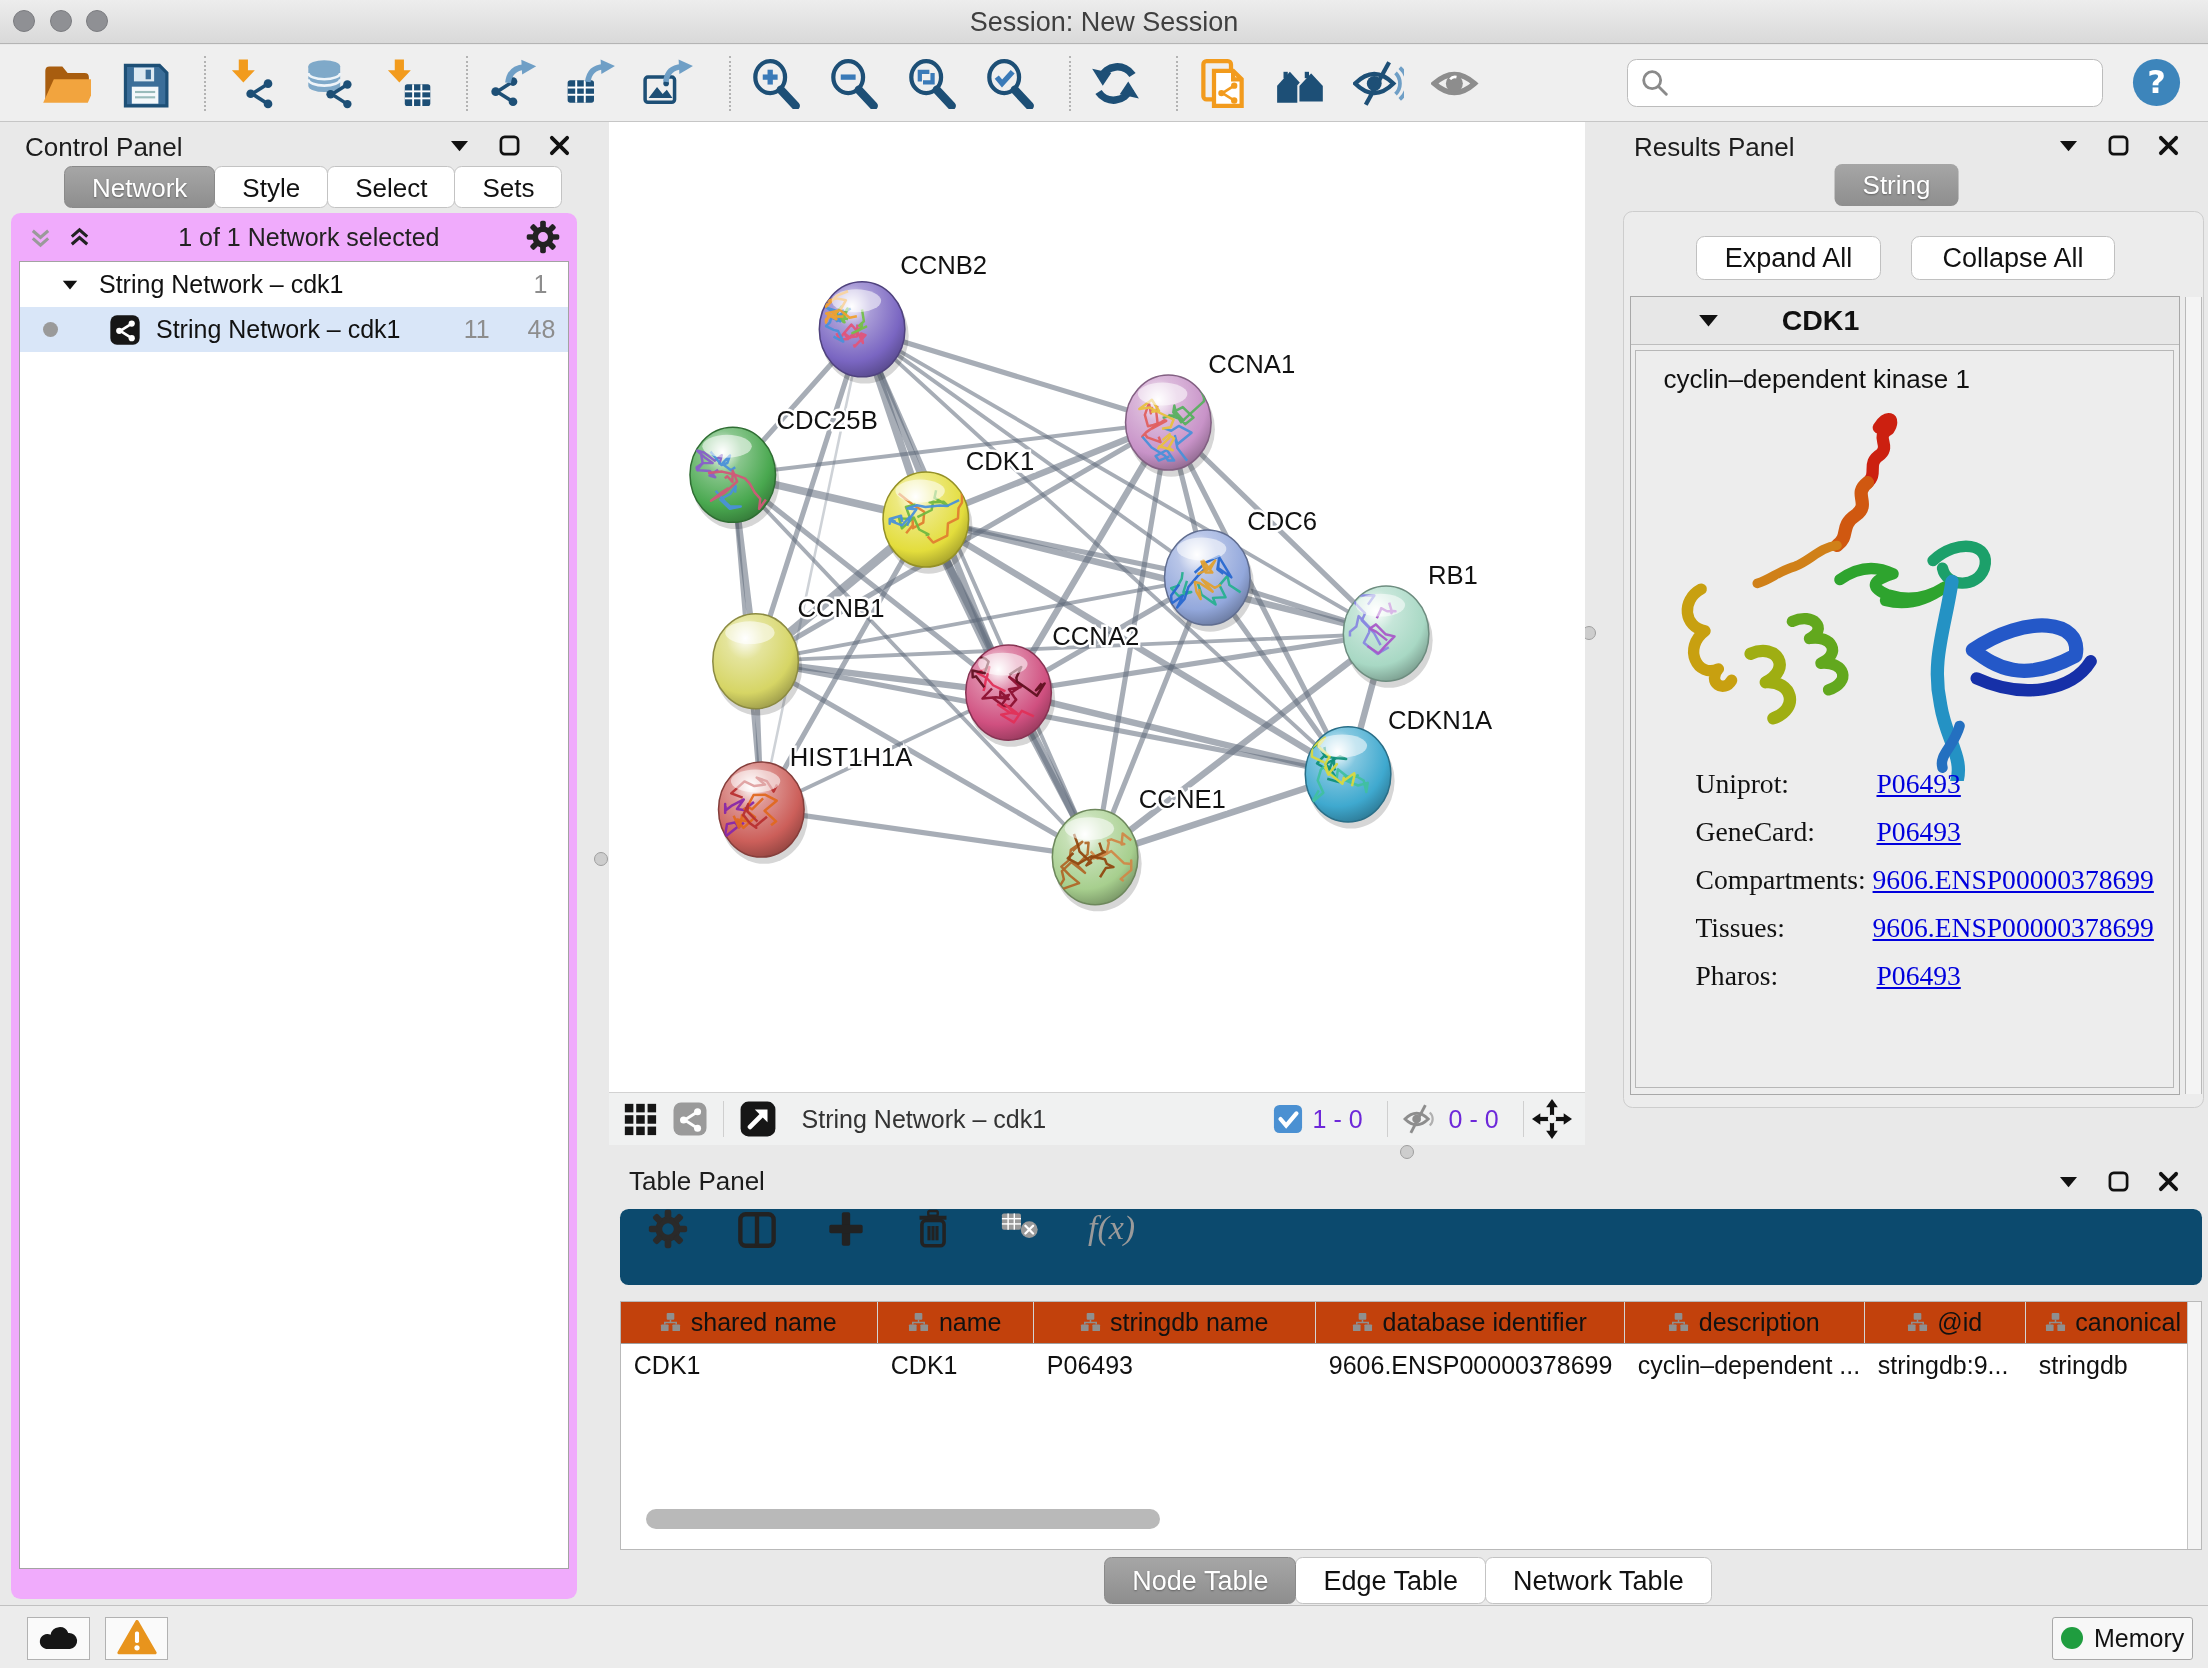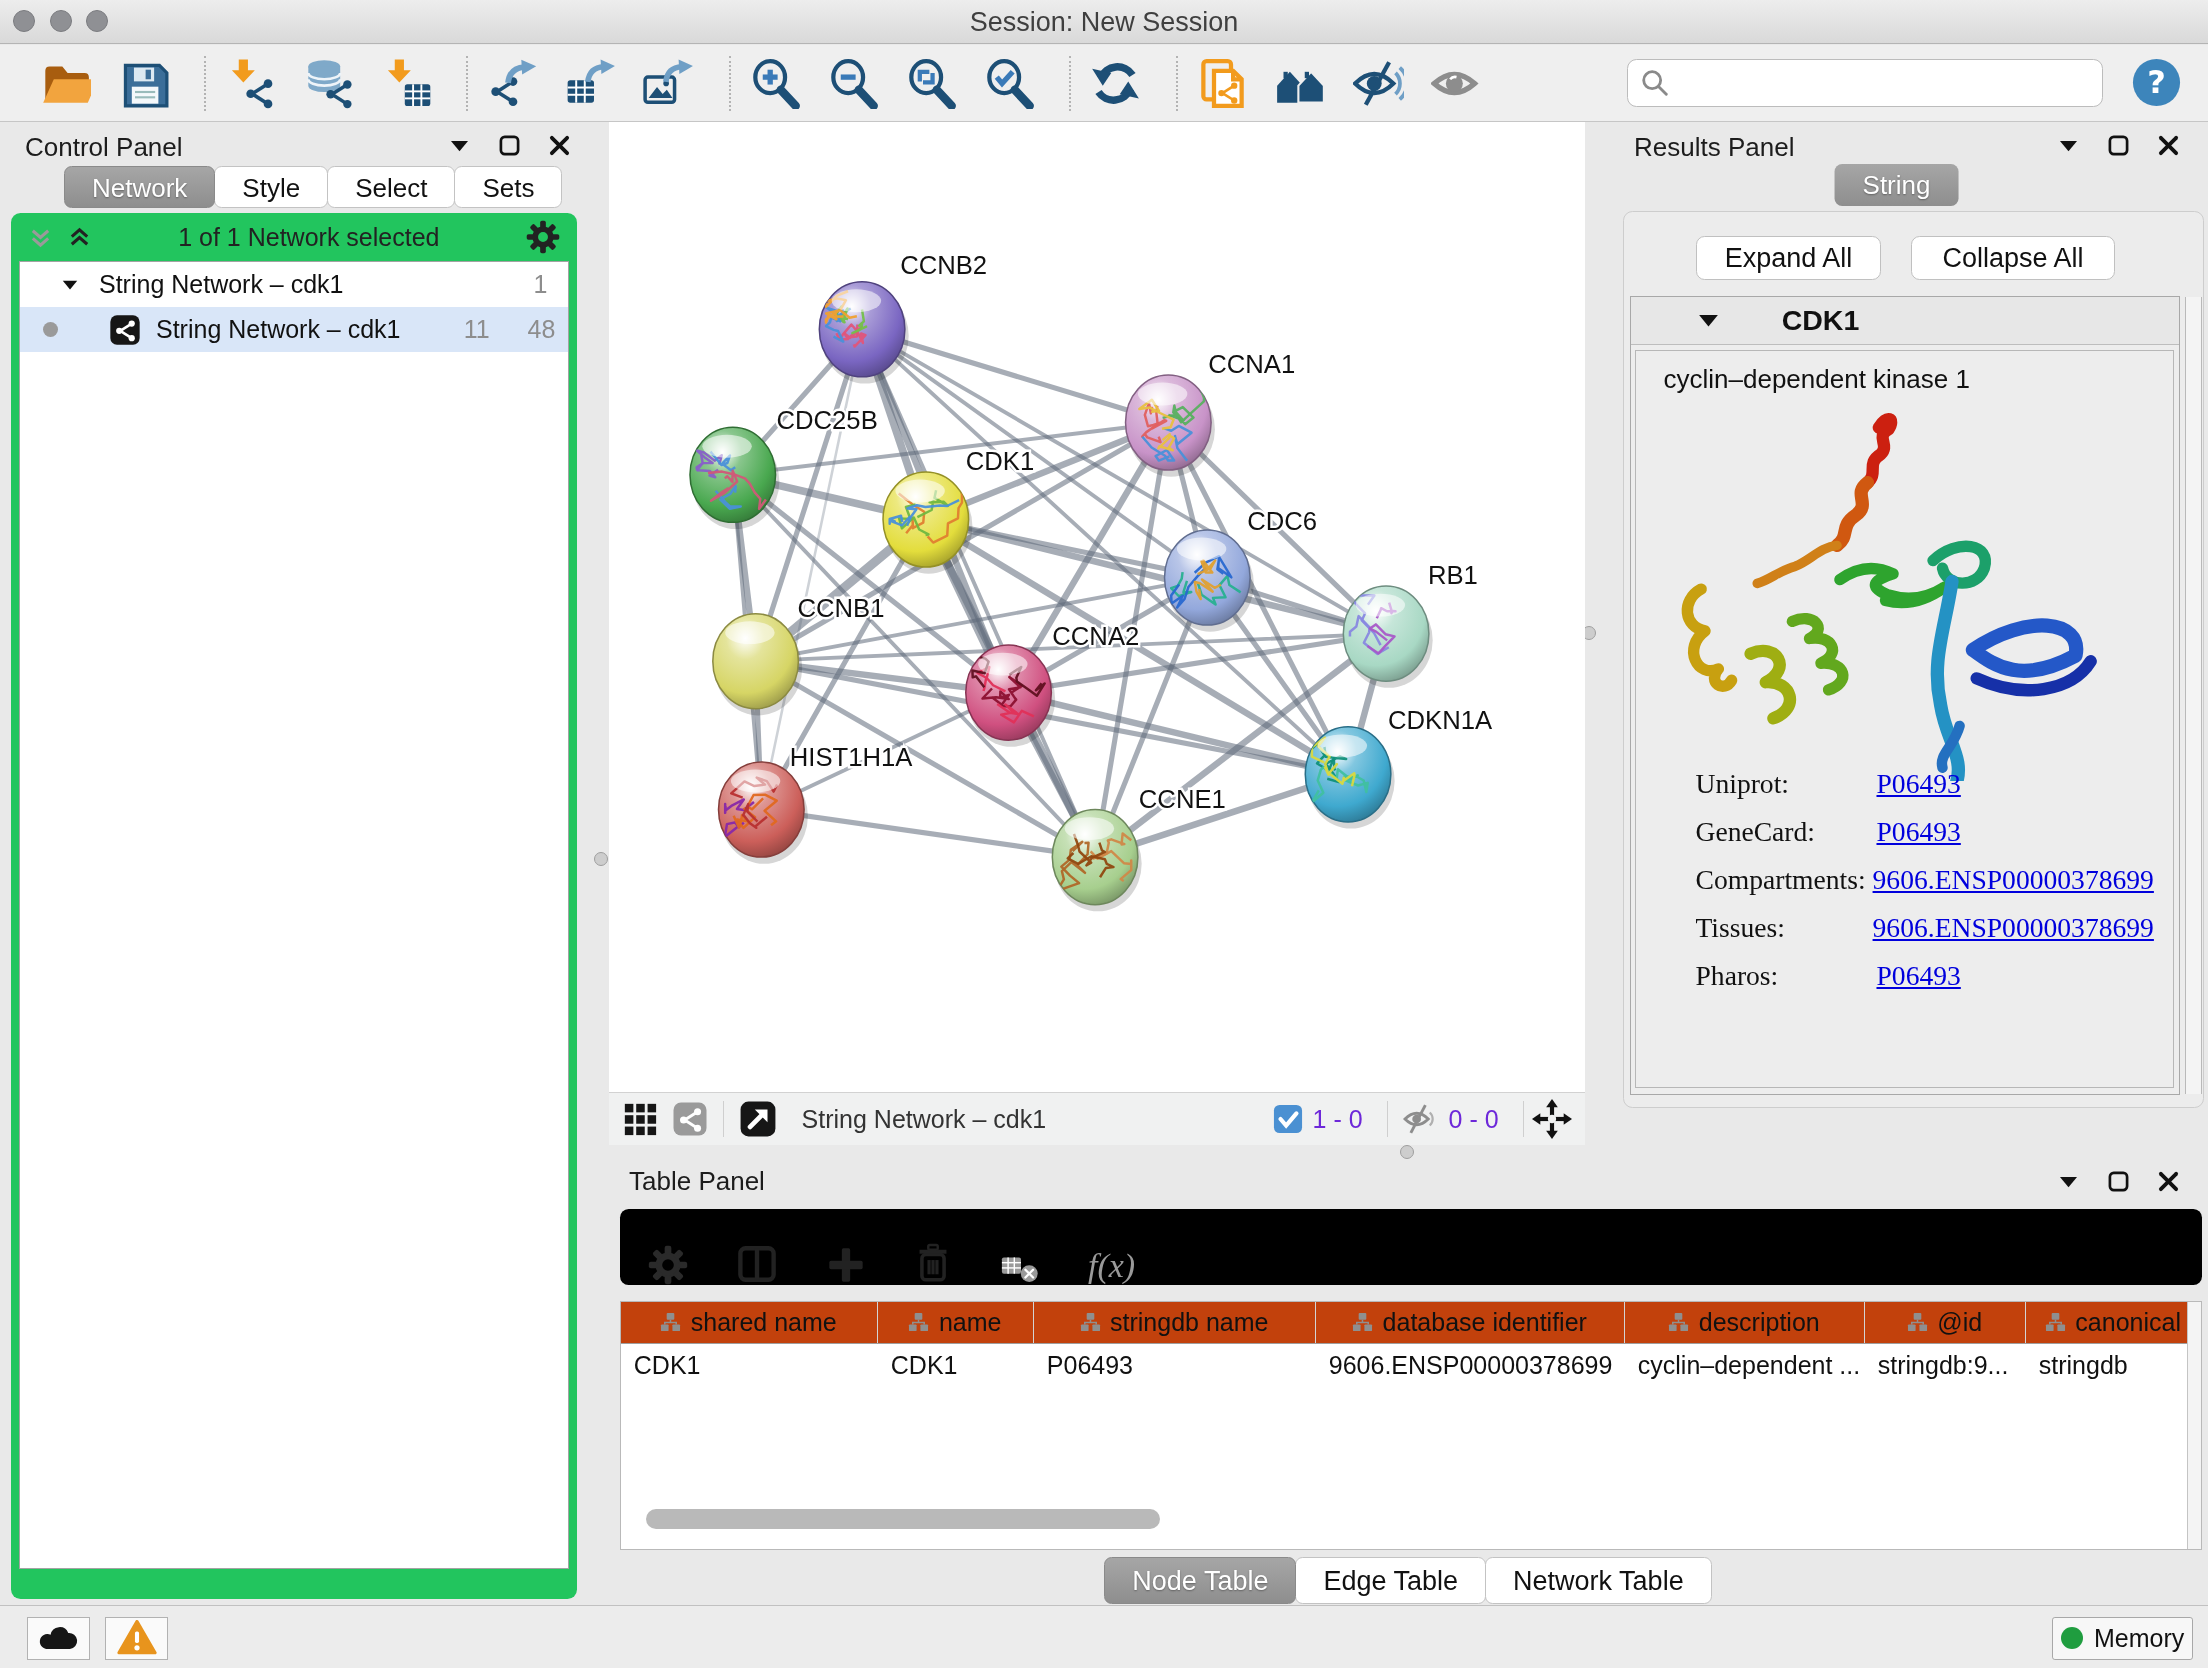--- a/index.html
+++ b/index.html
@@ -31,21 +31,21 @@
 
   
   .control-panel { position:absolute; left:0; top:122px; width:600px; bottom:63px; }
   .cp-header { position:absolute; top:9.5px; left:25px; }
   .cp-btns { right:28.5px; }
   .cp-tabs { position:absolute; top:44px; left:65px; display:flex; }
   .tab { height:42px; line-height:42px; padding:0 27px; font-size:26px; background:#fff;
     border:1px solid #c3c3c3; border-radius:7.6px; margin-left:-1px; color:#111; }
   .tab.sel { background:linear-gradient(#a6a6a6,#8e8e8e); color:#fff; border-color:#8a8a8a; z-index:2;
     text-shadow:0 1px 1.9px rgba(0,0,0,.35); }
-  .cp-box { position:absolute; left:11.4px; right:23px; top:91px; bottom:5.7px; background:#22c55e; border-radius:9.5px; }
+  .cp-box { position:absolute; left:11.4px; right:23px; top:91px; bottom:5.7px; background:#f0abfc; border-radius:9.5px; }
   .cp-selrow { height:48px; display:flex; align-items:center; padding:0 17px; font-size:25px; color:#222; }
   .cp-selrow .spacer { flex:1; }
   .cp-list { position:absolute; left:7.6px; right:7.6px; top:48px; bottom:30px; background:#fff; border:1px solid #a3a3a3; }
   .tree-row { height:45px; display:flex; align-items:center; font-size:25px; color:#111; }
   .tree-row .grow { flex:1; }
   .tree-row.child.sel { background:#d9e6f8; }
   .dim { color:#8d8d8d; }
 
   
   .split-knob { position:absolute; width:14.3px; height:14.3px; border-radius:50%;
@@ -82,22 +82,22 @@
   .cl-row { display:flex; margin-bottom:16px;align-items:center; }
   .cl-label { width:181px; font-size:27.6px; color:#111; margin-left:27px; }
   .cl-link { font-size:27.6px; color:#0000dd; text-decoration:underline; }
   .v-scroll { position:absolute; right:-23px; top:0; bottom:0; width:17px; background:#f4f4f4;
     border-left:1px solid #b9b9b9; border-right:1px solid #b9b9b9; }
 
   
   .table-panel { position:absolute; left:609px; right:0; top:1158px; bottom:63px; }
   .tp-header { position:absolute; top:7.6px; left:20px; }
   .tp-btns { right:27px; }
-  .tp-toolbar { position:absolute; left:10.5px; right:5.7px; top:51px; height:76px; background:#000000;
-    border-radius:8.6px; display:flex; align-items:flex-end; padding-left:28.5px; gap:48px; }
+  .tp-toolbar { position:absolute; left:10.5px; right:5.7px; top:51px; height:76px; background:#0c4a6e;
+    border-radius:8.6px; display:flex; align-items:flex-start; padding-left:28.5px; gap:48px; }
   .tp-table { position:absolute; left:10.5px; right:5.7px; top:143px; height:249px; background:#fff;
     border:1px solid #b9b9b9; }
   .th-row { display:flex; height:42px; background:#c2410c; border-bottom:1px solid #9f9f9f; }
   .th { display:flex; align-items:center; justify-content:center; gap:9.5px; font-size:25px; color:#111;
     border-right:1px solid #d4d4d4; }
   .td-row { display:flex; height:42px; }
   .td { font-size:25px; color:#111; padding:6.7px 0 0 13.3px; white-space:nowrap; overflow:hidden; }
   .tp-hscroll { position:absolute; left:25px; top:207px; width:514px; height:20px; border-radius:10.5px; background:#b9b9b9; }
   .tp-vscroll { position:absolute; right:0; top:0; bottom:0; width:14.3px; background:#f4f4f4; border-left:1px solid #c4c4c4; }
   .tp-tabs { position:absolute; top:399px; left:0; right:0; display:flex; justify-content:center; }

